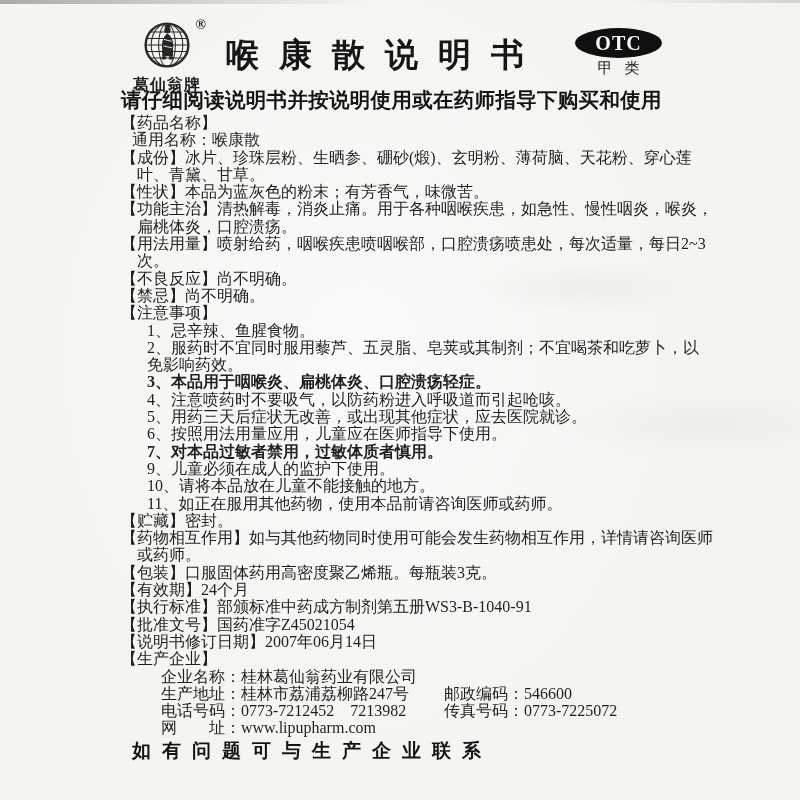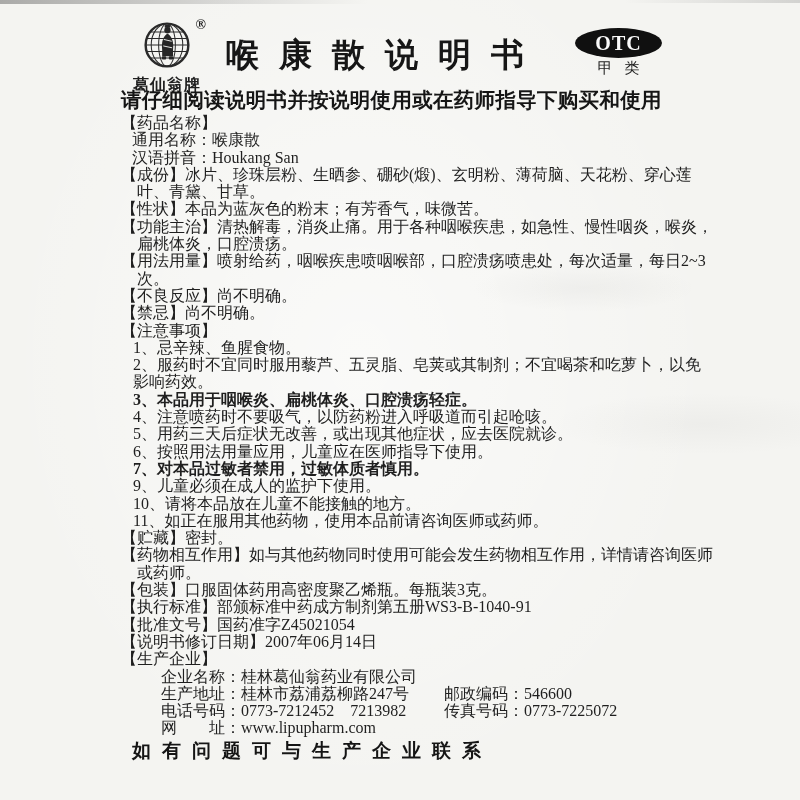--- a/index.html
+++ b/index.html
@@ -47,21 +47,21 @@
   .usage-notice {
     position:absolute; left:121px; top:86px;
     font-size:20.5px; font-weight:bold; letter-spacing:.3px; white-space:nowrap; color:#151515;
   }
 
   
   .doc-body { position:absolute; left:121px; top:114px; width:592px; font-size:16px; line-height:17.3px; }
   .row { margin:0; }
   .row.label, .row.labeled { padding-left:16px; text-indent:-16px; }
   .row.sub { margin-left:11px; }
-  .row.numbered { margin-left:12px; }
+  .row.numbered { margin-left:26px; }
   .row.bold { font-weight:bold; }
   .row.company { margin-left:40px; position:relative; }
   .col2 { position:absolute; left:283px; top:0; }
 
   .footer-line {
     margin-top:5px; text-align:left;
     font-size:19px; font-weight:bold; letter-spacing:11px; text-indent:11px; white-space:nowrap; color:#151515;
   }
 </style>
 </head>
@@ -104,41 +104,41 @@
   <div class="page-title">喉康散说明书</div>
 
   <div class="otc-badge">OTC</div>
   <div class="otc-category">甲类</div>
 
   <div class="usage-notice">请仔细阅读说明书并按说明使用或在药师指导下购买和使用</div>
 
   <div class="doc-body">
     <div class="row label"><span>【药品名称】</span></div>
       <div class="row sub"><span>通用名称：喉康散</span></div>
-      <div class="row sub"><span>汉语拼音：Houkang San</span></div>
       <div class="row labeled"><span>【成份】</span><span>冰片、珍珠层粉、生晒参、硼砂(煅)、玄明粉、薄荷脑、天花粉、穿心莲叶、青黛、甘草。</span></div>
       <div class="row labeled"><span>【性状】</span><span>本品为蓝灰色的粉末；有芳香气，味微苦。</span></div>
       <div class="row labeled"><span>【功能主治】</span><span>清热解毒，消炎止痛。用于各种咽喉疾患，如急性、慢性咽炎，喉炎，扁桃体炎，口腔溃疡。</span></div>
       <div class="row labeled"><span>【用法用量】</span><span>喷射给药，咽喉疾患喷咽喉部，口腔溃疡喷患处，每次适量，每日2~3次。</span></div>
       <div class="row labeled"><span>【不良反应】</span><span>尚不明确。</span></div>
       <div class="row labeled"><span>【禁忌】</span><span>尚不明确。</span></div>
       <div class="row label"><span>【注意事项】</span></div>
       <div class="row numbered"><span>1、</span><span>忌辛辣、鱼腥食物。</span></div>
       <div class="row numbered"><span>2、</span><span>服药时不宜同时服用藜芦、五灵脂、皂荚或其制剂；不宜喝茶和吃萝卜，以免影响药效。</span></div>
       <div class="row numbered bold"><span>3、</span><span>本品用于咽喉炎、扁桃体炎、口腔溃疡轻症。</span></div>
       <div class="row numbered"><span>4、</span><span>注意喷药时不要吸气，以防药粉进入呼吸道而引起呛咳。</span></div>
       <div class="row numbered"><span>5、</span><span>用药三天后症状无改善，或出现其他症状，应去医院就诊。</span></div>
       <div class="row numbered"><span>6、</span><span>按照用法用量应用，儿童应在医师指导下使用。</span></div>
       <div class="row numbered bold"><span>7、</span><span>对本品过敏者禁用，过敏体质者慎用。</span></div>
       <div class="row numbered"><span>9、</span><span>儿童必须在成人的监护下使用。</span></div>
       <div class="row numbered"><span>10、</span><span>请将本品放在儿童不能接触的地方。</span></div>
       <div class="row numbered"><span>11、</span><span>如正在服用其他药物，使用本品前请咨询医师或药师。</span></div>
       <div class="row labeled"><span>【贮藏】</span><span>密封。</span></div>
       <div class="row labeled"><span>【药物相互作用】</span><span>如与其他药物同时使用可能会发生药物相互作用，详情请咨询医师或药师。</span></div>
       <div class="row labeled"><span>【包装】</span><span>口服固体药用高密度聚乙烯瓶。每瓶装3克。</span></div>
+      <div class="row labeled"><span>【有效期】</span><span>24个月</span></div>
       <div class="row labeled"><span>【执行标准】</span><span>部颁标准中药成方制剂第五册WS3-B-1040-91</span></div>
       <div class="row labeled"><span>【批准文号】</span><span>国药准字Z45021054</span></div>
       <div class="row labeled"><span>【说明书修订日期】</span><span>2007年06月14日</span></div>
       <div class="row label"><span>【生产企业】</span></div>
       <div class="row company"><span>企业名称：</span><span>桂林葛仙翁药业有限公司</span></div>
       <div class="row company"><span>生产地址：</span><span>桂林市荔浦荔柳路247号</span><span class="col2"><span>邮政编码：</span><span>546600</span></span></div>
       <div class="row company"><span>电话号码：</span><span>0773-7212452　7213982</span><span class="col2"><span>传真号码：</span><span>0773-7225072</span></span></div>
       <div class="row company"><span>网　　址：</span><span>www.lipupharm.com</span></div>
       <div class="footer-line">如有问题可与生产企业联系</div>
   </div>

